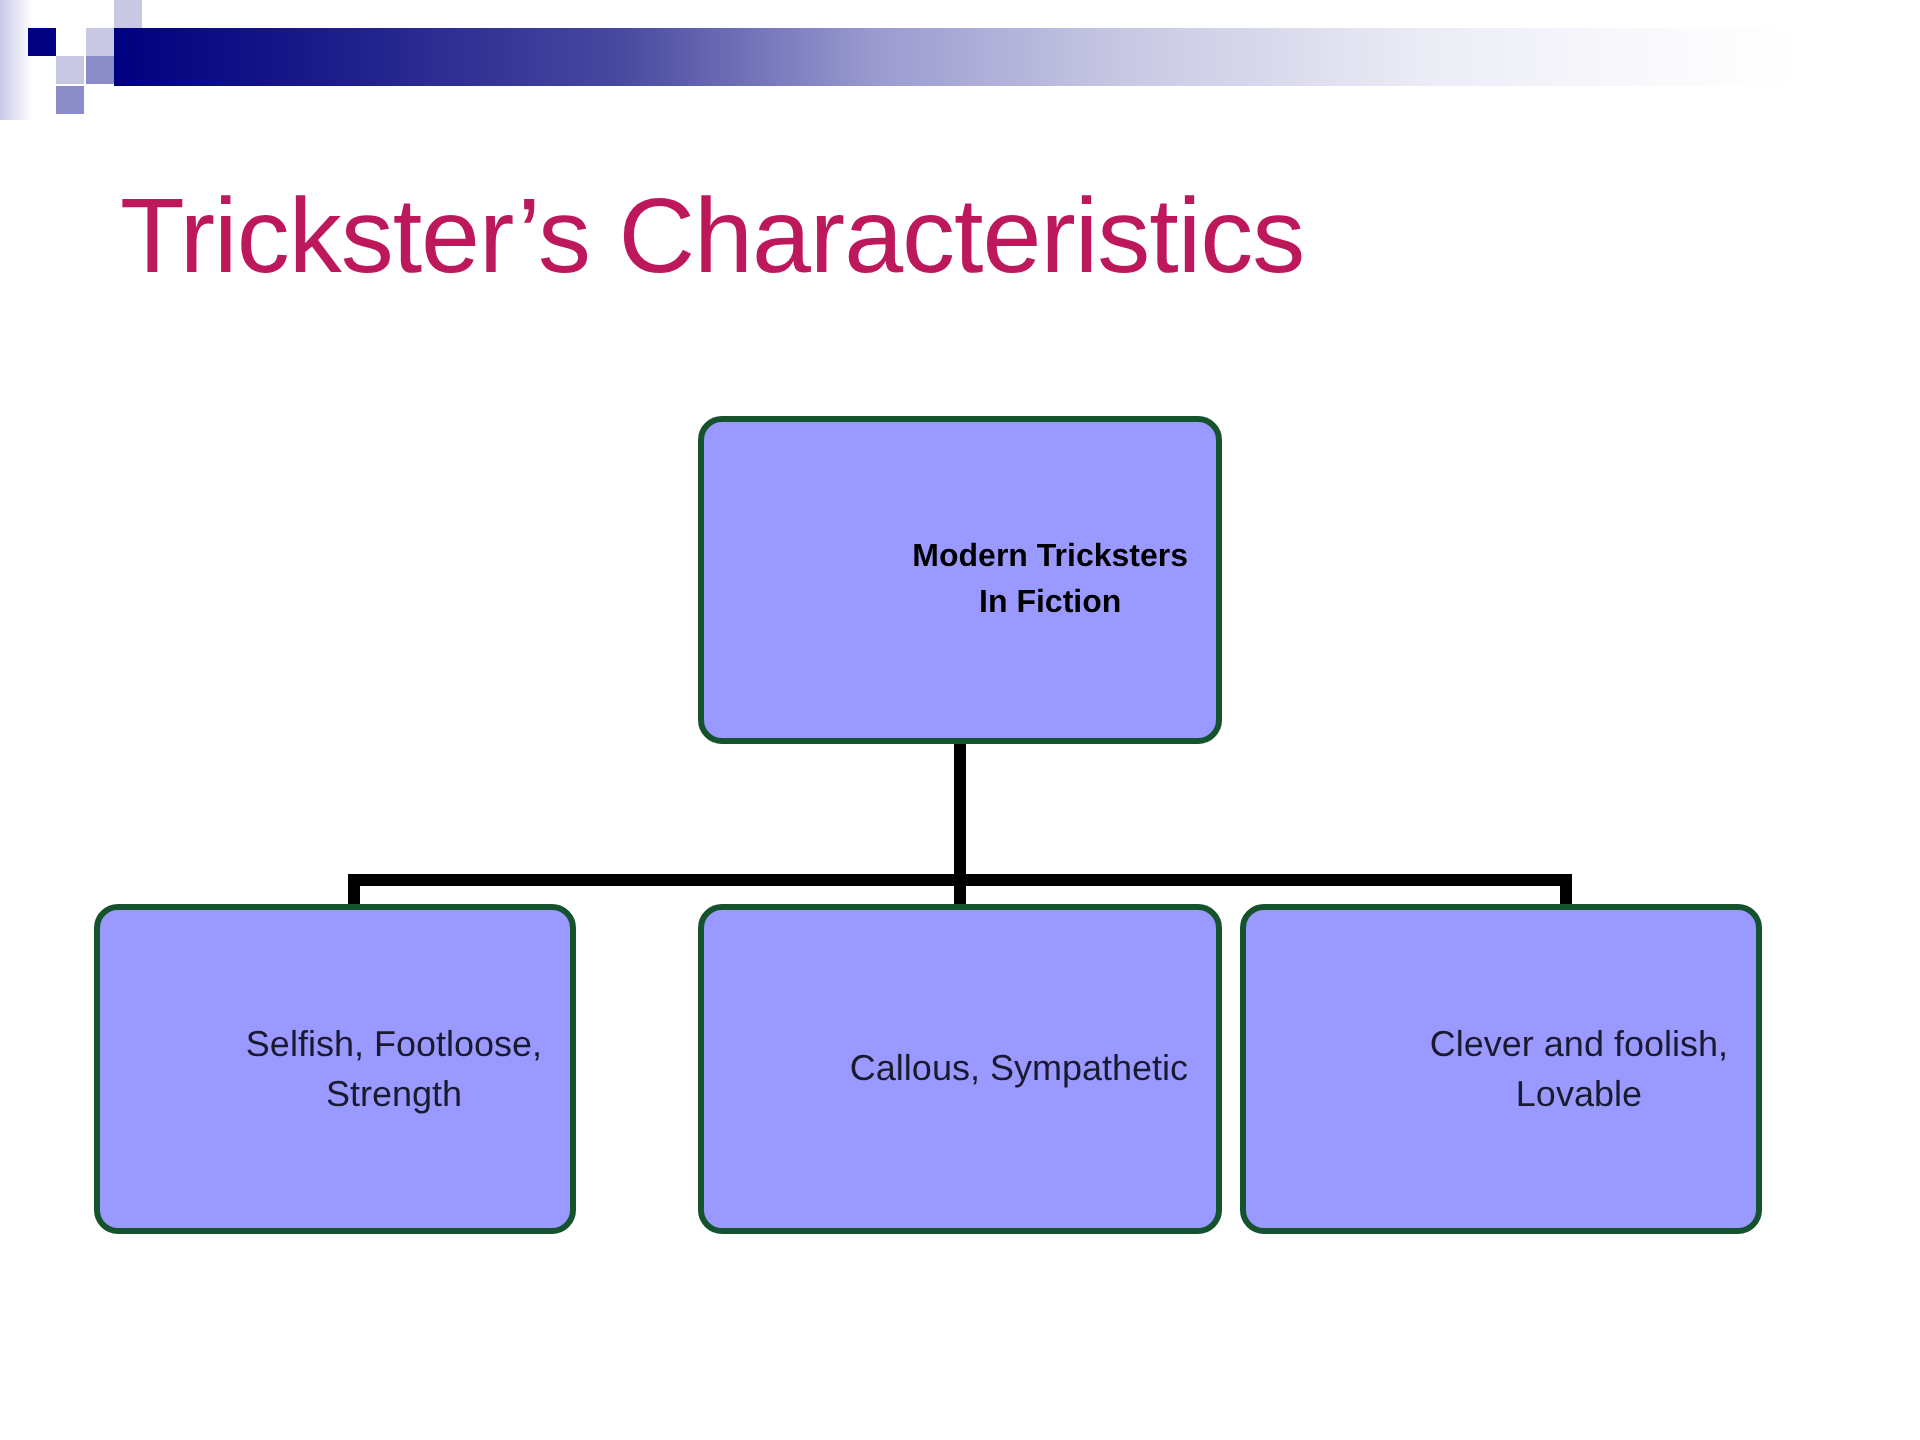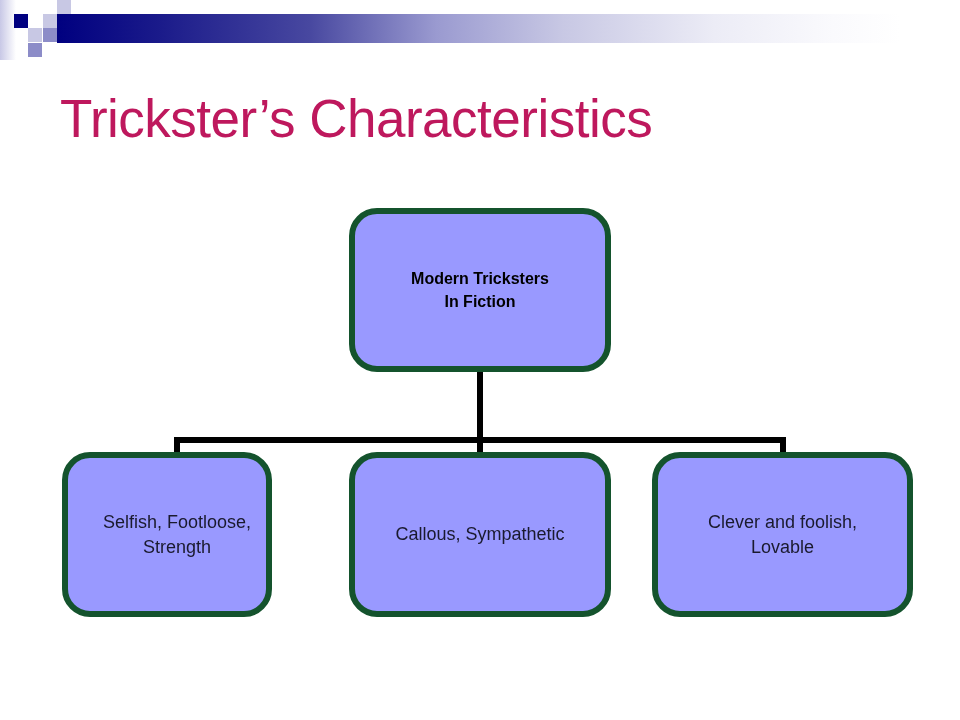--- a/index.html
+++ b/index.html
@@ -19,24 +19,24 @@
     background: linear-gradient(to right, #000080 0%, #1a1a8a 12%, #4848a0 30%, #9a9ad0 45%, #c8c8e4 60%, #ececf6 78%, #fafafd 92%, #ffffff 100%);
   }
   .title {
     position: absolute; left: 60px; top: 88px;
     font-size: 53px; color: #be185d; letter-spacing: -0.5px;
     white-space: nowrap;
   }
   .node {
     position: absolute;
     background: #9999ff;
-    border: 6px solid #14532d;
-    border-radius: 28px;
+    border: 3px solid #14532d;
+    border-radius: 12px;
     box-sizing: border-box;
-    display: flex; align-items: center; justify-content: center;
+    display: flex; align-items: center; justify-content: flex-end;
     text-align: center;
     color: #1a1a2e;
     font-size: 18px;
     line-height: 25px;
     padding: 0 14px;
   }
   .node.root { font-weight: bold; font-size: 16px; line-height: 23px; color: #000; }
   .node span { white-space: pre-line; }
   .conn { position: absolute; background: #000000; }
 </style>
@@ -57,23 +57,23 @@
 
 <div class="conn" style="left:477px;top:371px;width:6px;height:81px;"></div>
 <div class="conn" style="left:174px;top:437px;width:612px;height:6px;"></div>
 <div class="conn" style="left:174px;top:437px;width:6px;height:15px;"></div>
 <div class="conn" style="left:780px;top:437px;width:6px;height:15px;"></div>
 
 <div class="node root" style="left:349px;top:208px;width:262px;height:164px;">
   <span>Modern Tricksters
 In Fiction</span>
 </div>
-<div class="node" style="left:62px;top:452px;width:210px;height:165px;padding-left:34px;">
+<div class="node" style="left:47px;top:452px;width:241px;height:165px;padding-left:34px;">
   <span>Selfish, Footloose,
 Strength</span>
 </div>
 <div class="node" style="left:349px;top:452px;width:262px;height:165px;">
   <span>Callous, Sympathetic</span>
 </div>
-<div class="node" style="left:652px;top:452px;width:261px;height:165px;">
+<div class="node" style="left:620px;top:452px;width:261px;height:165px;">
   <span>Clever and foolish,
 Lovable</span>
 </div>
 
 </body></html>

